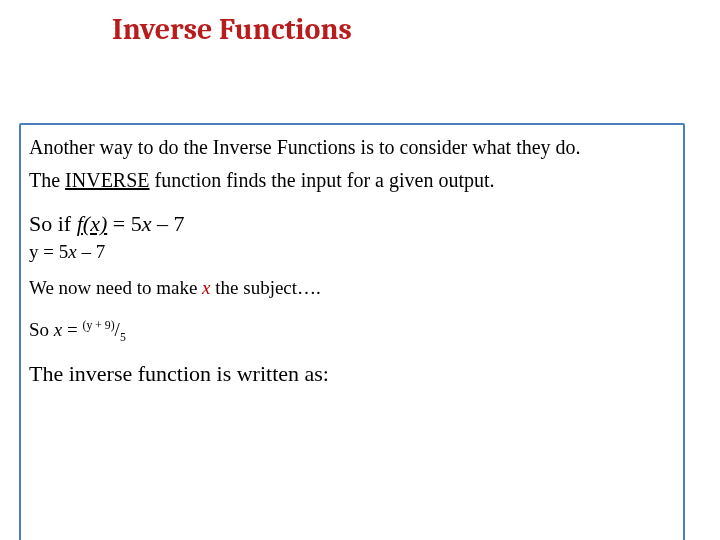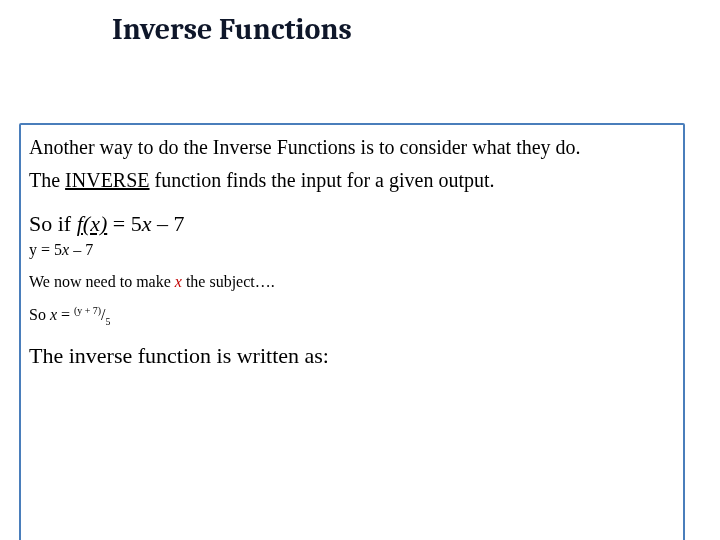--- a/index.html
+++ b/index.html
@@ -17,41 +17,41 @@
     height: 540px;
     box-sizing: border-box;
   }
   .title {
     position: absolute;
     top: 12px;
     left: 112px;
     font-family: Cambria, "Times New Roman", serif;
     font-weight: 700;
     font-size: 30px;
-    color: #0f172a;
+    color: #b91c1c;
   }
   .content-box {
     position: absolute;
     top: 123px;
     left: 19px;
     width: 666px;
     height: 486px;
     border: 2px solid #4a7ebb;
     border-radius: 2px;
     box-sizing: border-box;
     padding: 10px 8px 8px 8px;
   }
   .line {
     font-size: 20px;
     line-height: 1.25;
     margin-bottom: 0;
   }
   .line-sm-gap { margin-bottom: 8px; }
   .big {
-    font-size: 16px;
+    font-size: 19px;
   }
   .math-line {
     font-size: 22px;
     margin-top: 18px;
     margin-bottom: 4px;
   }
   .underline { text-decoration: underline; }
   .red { color: #c00000; }
   .italic { font-style: italic; }
   .sup {
@@ -99,26 +99,26 @@
     </div>
 
     <div class="math-line">
       <span>So if </span><span class="italic underline">f(x)</span><span> = 5</span><span class="italic">x</span><span> – 7</span>
     </div>
 
     <div class="big" style="margin-bottom:14px;">
       <span>y = 5</span><span class="italic">x</span><span> – 7</span>
     </div>
 
-    <div class="big" style="margin-bottom:14px;">
+    <div class="big" style="margin-bottom:20px;">
       <span>We now need to make </span><span class="italic red">x</span><span> the subject….</span>
     </div>
 
     <div class="big nowrap" style="margin-bottom:10px;">
-      <span>So </span><span class="italic">x</span><span> = </span><span class="sup">(y + 7)</span><span>/</span><span class="sub">5</span>
+      <span>So </span><span class="italic">x</span><span> = </span><span class="sup">(y + 9)</span><span>/</span><span class="sub">5</span>
     </div>
 
     <div class="final-row">
       <span class="final-label">The inverse function is written as:</span>
     </div>
 
   </div>
 </div>
 
 </body></html>

